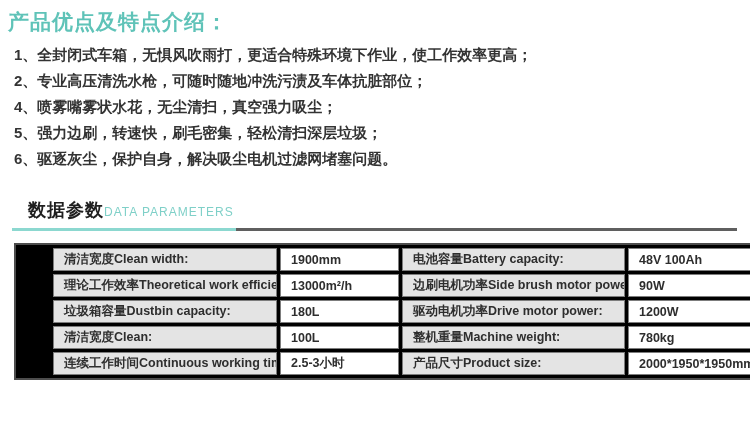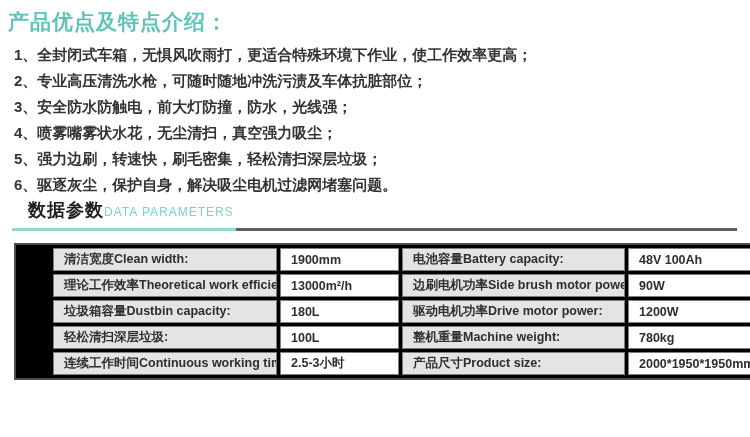--- a/index.html
+++ b/index.html
@@ -89,21 +89,20 @@
 </head>
 <body>
 
 <div class="page">
 
   <h1 class="page-title">产品优点及特点介绍：</h1>
 
   <ul class="features">
     <li>1、全封闭式车箱，无惧风吹雨打，更适合特殊环境下作业，使工作效率更高；</li>
     <li>2、专业高压清洗水枪，可随时随地冲洗污渍及车体抗脏部位；</li>
-    <li>3、安全防水防触电，前大灯防撞，防水，光线强；</li>
     <li>4、喷雾嘴雾状水花，无尘清扫，真空强力吸尘；</li>
     <li>5、强力边刷，转速快，刷毛密集，轻松清扫深层垃圾；</li>
     <li>6、驱逐灰尘，保护自身，解决吸尘电机过滤网堵塞问题。</li>
   </ul>
 
   <div class="section-header">
     <span class="section-title-zh">数据参数</span>
     <span class="section-title-en">DATA PARAMETERS</span>
   </div>
 
@@ -132,21 +131,21 @@
         <td class="lbl">边刷电机功率Side brush motor power:</td>
         <td class="val">90W</td>
       </tr>
       <tr>
         <td class="lbl">垃圾箱容量Dustbin capacity:</td>
         <td class="val">180L</td>
         <td class="lbl">驱动电机功率Drive motor power:</td>
         <td class="val">1200W</td>
       </tr>
       <tr>
-        <td class="lbl">轻松清扫深层垃圾:</td>
+        <td class="lbl">清洁宽度Clean:</td>
         <td class="val">100L</td>
         <td class="lbl">整机重量Machine weight:</td>
         <td class="val">780kg</td>
       </tr>
       <tr>
         <td class="lbl">连续工作时间Continuous working time:</td>
         <td class="val">2.5-3小时</td>
         <td class="lbl">产品尺寸Product size:</td>
         <td class="val">2000*1950*1950mm</td>
       </tr>

